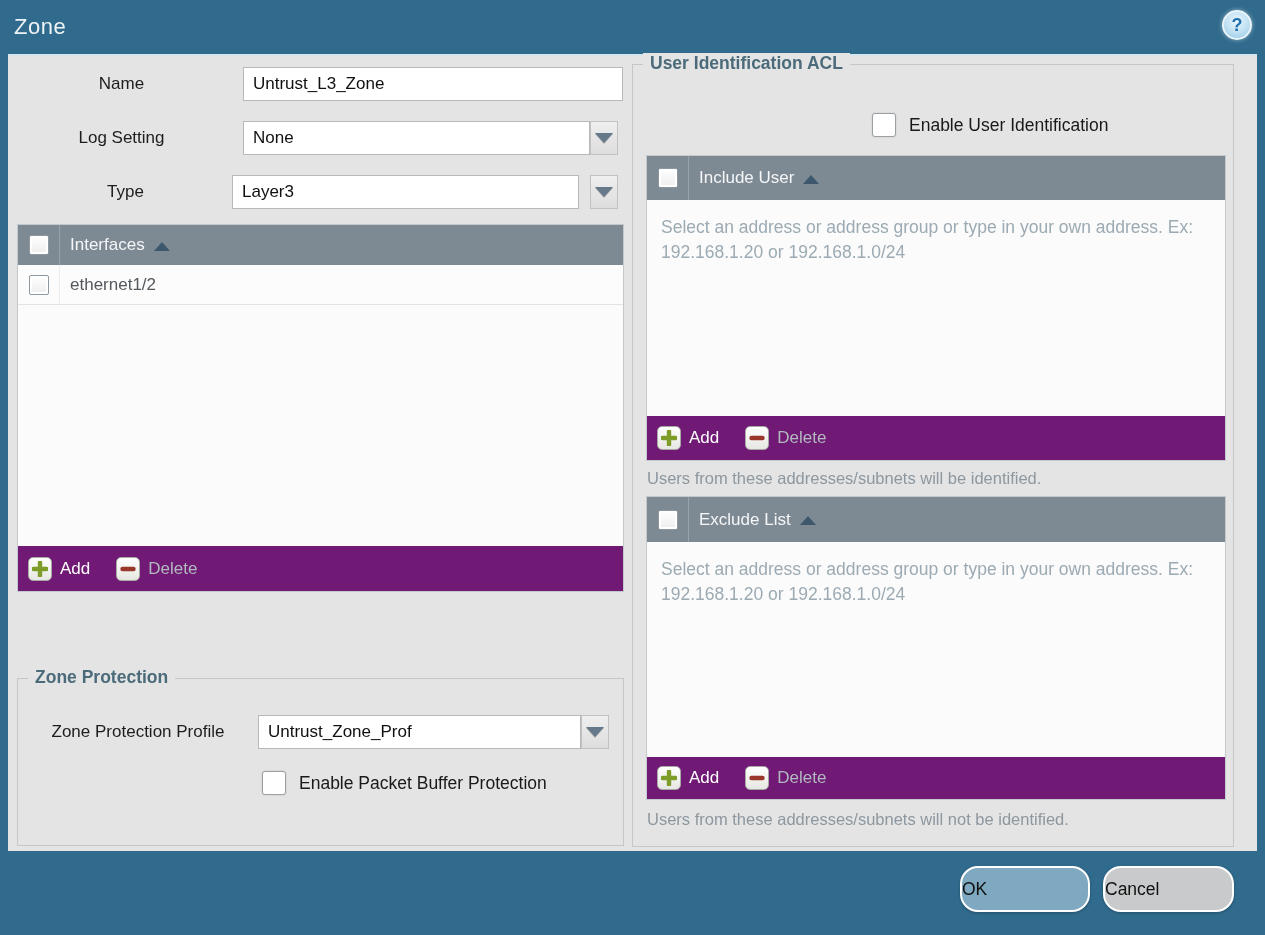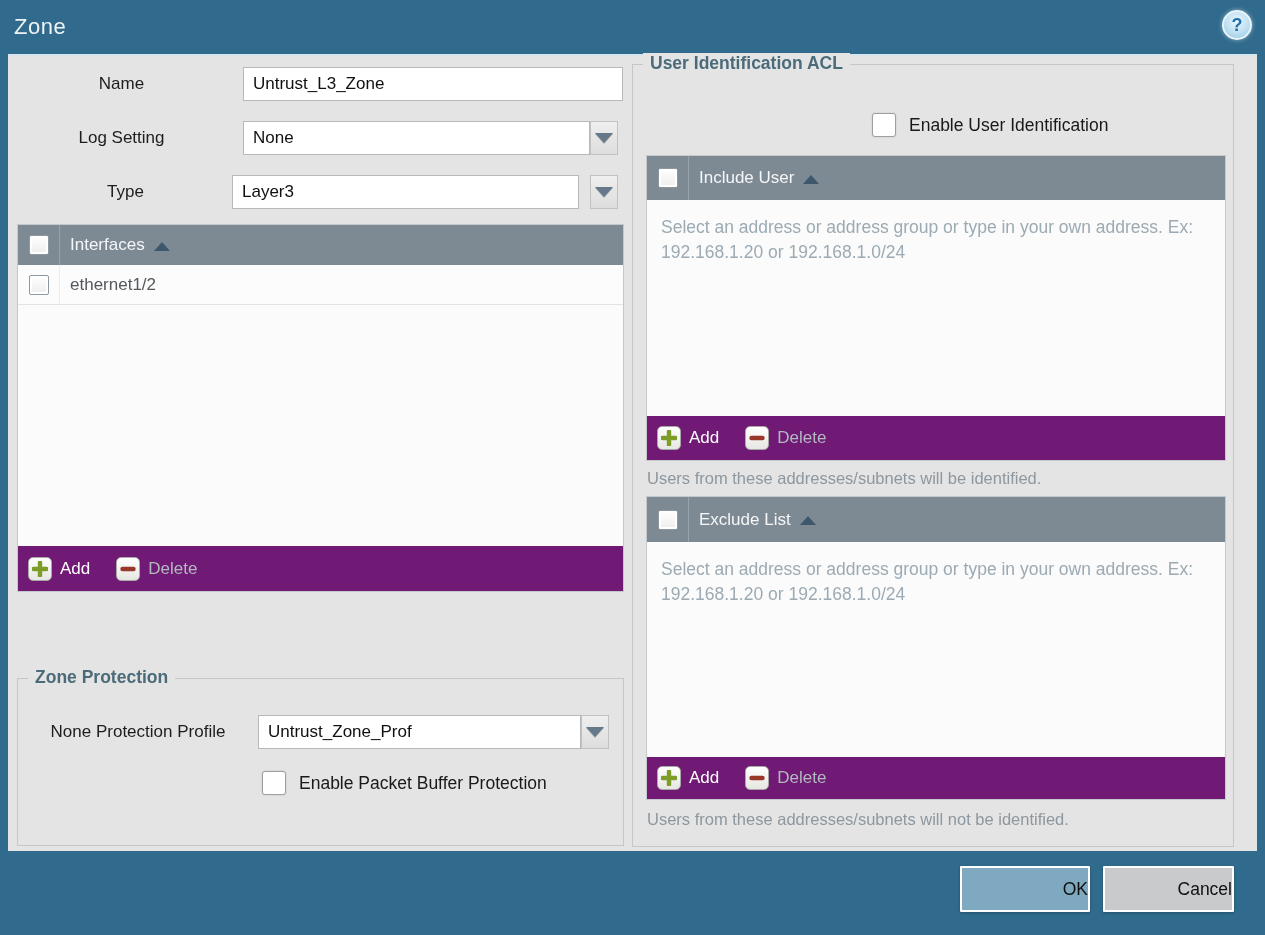--- a/index.html
+++ b/index.html
@@ -49,21 +49,21 @@
   .caption { position:absolute; font-size:16.5px; color:#8d979f; }
 
   
   .fieldset { position:absolute; border:1px solid #c7c7c7; }
   .fieldset .legend { position:absolute; top:-12px; left:10px; background:#e4e4e4; padding:0 7px; font-size:17.5px; font-weight:bold; color:#4c6b7a; }
 
   .cb-label { font-size:17.5px; color:#191919; }
   .cb-row { position:absolute; display:flex; align-items:center; gap:13px; }
 
   
-  .btn { position:absolute; height:46px; border-radius:1px; border:2px solid #ffffff; font-size:17.5px; color:#101010; display:flex; align-items:center; justify-content:flex-end; cursor:pointer; font-family:"Liberation Sans",sans-serif; box-shadow:0 1px 3px rgba(0,0,0,.25); }
+  .btn { position:absolute; height:46px; border-radius:18px; border:2px solid #ffffff; font-size:17.5px; color:#101010; display:flex; align-items:center; justify-content:flex-start; cursor:pointer; font-family:"Liberation Sans",sans-serif; box-shadow:0 1px 3px rgba(0,0,0,.25); }
   .btn-ok { background:#7fa9c0; }
   .btn-cancel { background:#c9cacb; }
 </style>
 </head>
 <body>
 
 <div class="screen">
 
   <div class="titlebar">
     <div class="dialog-title">Zone</div>
@@ -120,21 +120,21 @@
                 <path d="M2.5 8h11" stroke="#99372a" stroke-width="4.4" stroke-linecap="round"></path>
               </svg>
           </div>
           <div class="lbl">Delete</div>
         </div>
       </div>
     </div>
 
     <div class="fieldset" style="left:9px; top:622px; width:607px; height:168px;">
       <div class="legend">Zone Protection</div>
-      <div class="frm-label" style="left:8px; top:36px; width:224px;">None Protection Profile</div>
+      <div class="frm-label" style="left:8px; top:36px; width:224px;">Zone Protection Profile</div>
       <input class="txt-input" style="left: 240px; top: 36px; width: 323px;" value="Untrust_Zone_Prof">
       <div class="dd-btn" style="left:563px; top:36px;">
         <div class="tri-down"></div>
       </div>
       <div class="cb-row" style="left:244px; top:92px;">
         <div class="checkbox big"></div>
         <div class="cb-label">Enable Packet Buffer Protection</div>
       </div>
     </div>
 

